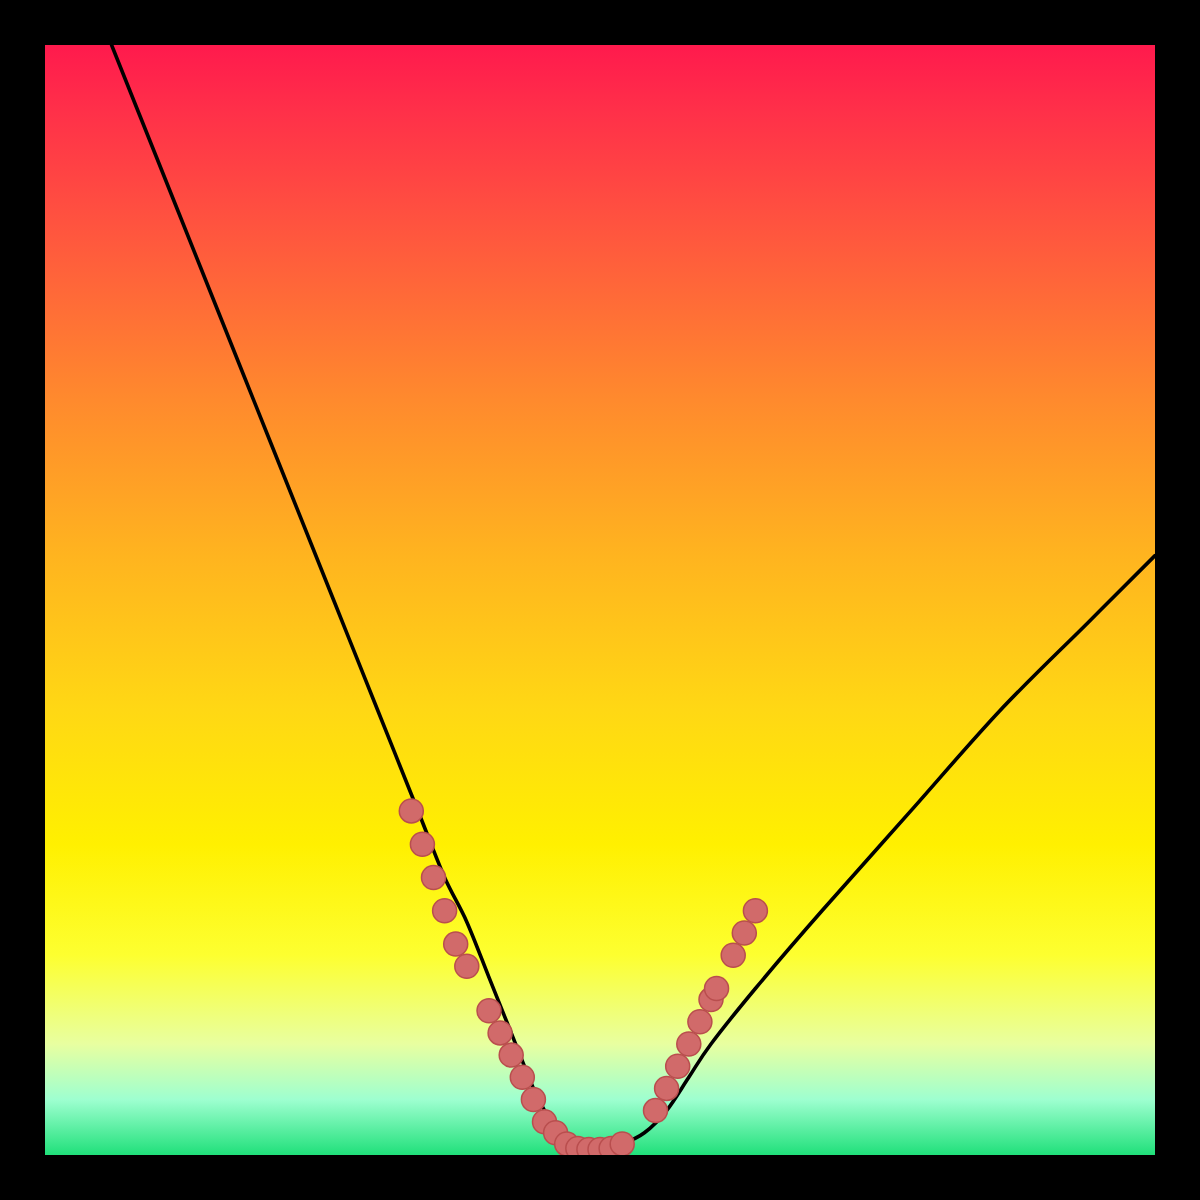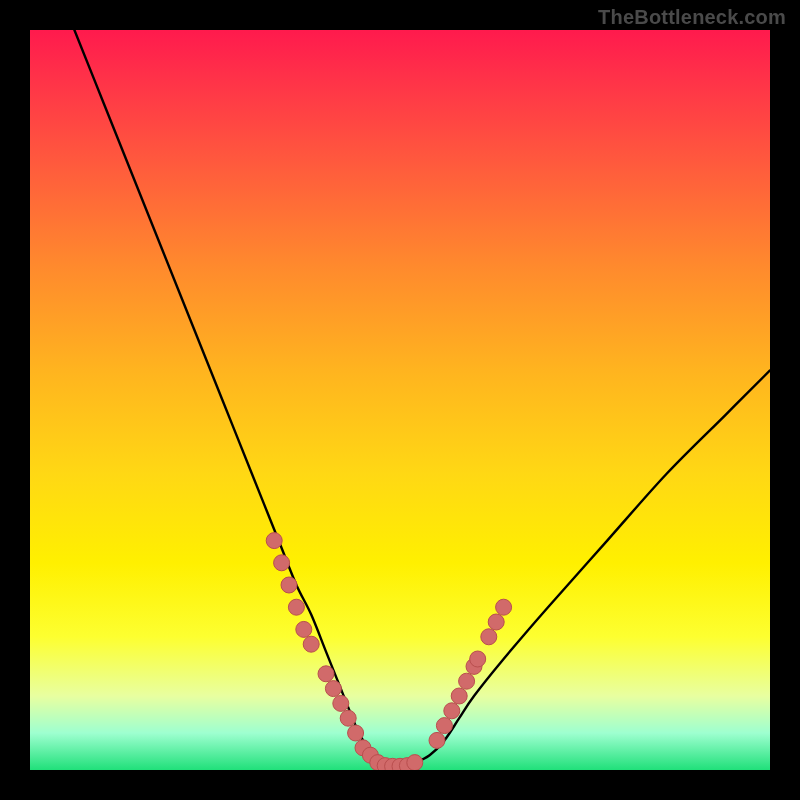--- a/index.html
+++ b/index.html
@@ -53,21 +53,20 @@
     width: 740px;
     height: 740px;
     pointer-events: none;
   }
 </style>
 </head>
 <body>
 
 <div class="frame">
   <div class="gradient-bg"></div>
-  <div class="watermark">TheBottleneck.com</div>
   <svg class="curve" viewBox="0 0 740 740" preserveAspectRatio="none">
     <path id="curve-path" fill="none" stroke-width="2.4" stroke-linecap="round" d="M 44.4 0.0 C 49.3 12.3, 64.1 49.3, 74.0 74.0 C 83.9 98.7, 93.7 123.3, 103.6 148.0 C 113.5 172.7, 123.3 197.3, 133.2 222.0 C 143.1 246.7, 152.9 271.3, 162.8 296.0 C 172.7 320.7, 182.5 345.3, 192.4 370.0 C 202.3 394.7, 214.6 425.5, 222.0 444.0 C 229.4 462.5, 231.9 468.7, 236.8 481.0 C 241.7 493.3, 246.7 505.7, 251.6 518.0 C 256.5 530.3, 261.5 543.9, 266.4 555.0 C 271.3 566.1, 276.3 573.5, 281.2 584.6 C 286.1 595.7, 291.1 609.3, 296.0 621.6 C 300.9 633.9, 305.9 646.3, 310.8 658.6 C 315.7 670.9, 321.9 687.0, 325.6 695.6 C 329.3 704.2, 330.5 705.5, 333.0 710.4 C 335.5 715.3, 337.9 721.5, 340.4 725.2 C 342.9 728.9, 345.3 730.8, 347.8 732.6 C 350.3 734.5, 352.7 735.7, 355.2 736.3 C 357.7 736.9, 360.1 736.3, 362.6 736.3 C 365.1 736.3, 366.3 736.9, 370.0 736.3 C 373.7 735.7, 379.9 734.5, 384.8 732.6 C 389.7 730.8, 394.7 728.9, 399.6 725.2 C 404.5 721.5, 409.5 716.6, 414.4 710.4 C 419.3 704.2, 424.3 695.6, 429.2 688.2 C 434.1 680.8, 436.6 675.9, 444.0 666.0 C 451.4 656.1, 461.3 643.8, 473.6 629.0 C 485.9 614.2, 500.7 596.9, 518.0 577.2 C 535.3 557.5, 557.5 532.8, 577.2 510.6 C 596.9 488.4, 616.7 465.0, 636.4 444.0 C 656.1 423.0, 678.3 402.1, 695.6 384.8 C 712.9 367.5, 732.6 347.8, 740.0 340.4" stroke="#000000"></path>
     <g id="markers">
         <circle cx="244.2" cy="510.6" r="8" fill="#d16a6a" stroke="#b94e4e" stroke-width="1"></circle>
         <circle cx="251.6" cy="532.8" r="8" fill="#d16a6a" stroke="#b94e4e" stroke-width="1"></circle>
         <circle cx="259.0" cy="555.0" r="8" fill="#d16a6a" stroke="#b94e4e" stroke-width="1"></circle>
         <circle cx="266.4" cy="577.2" r="8" fill="#d16a6a" stroke="#b94e4e" stroke-width="1"></circle>
         <circle cx="273.8" cy="599.4" r="8" fill="#d16a6a" stroke="#b94e4e" stroke-width="1"></circle>
         <circle cx="281.2" cy="614.2" r="8" fill="#d16a6a" stroke="#b94e4e" stroke-width="1"></circle>
         <circle cx="296.0" cy="643.8" r="8" fill="#d16a6a" stroke="#b94e4e" stroke-width="1"></circle>

